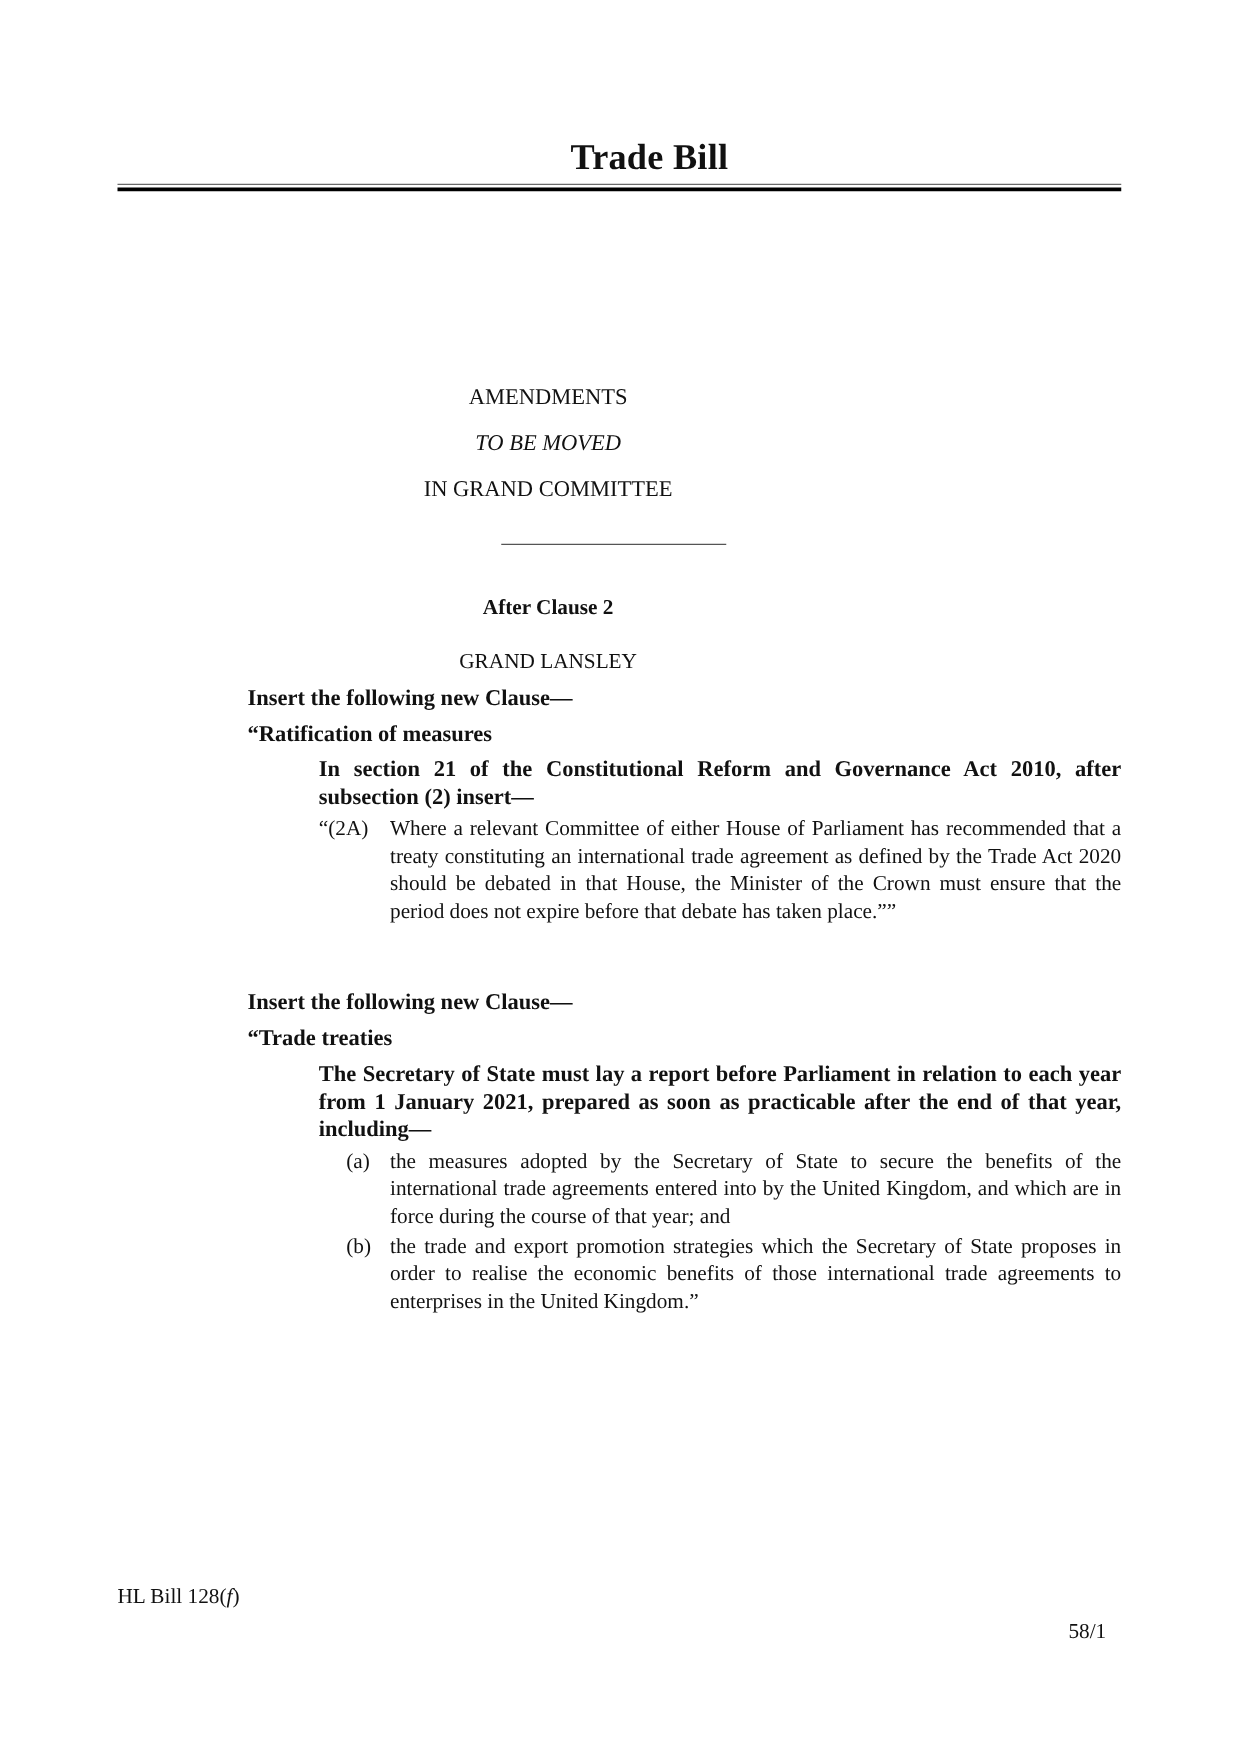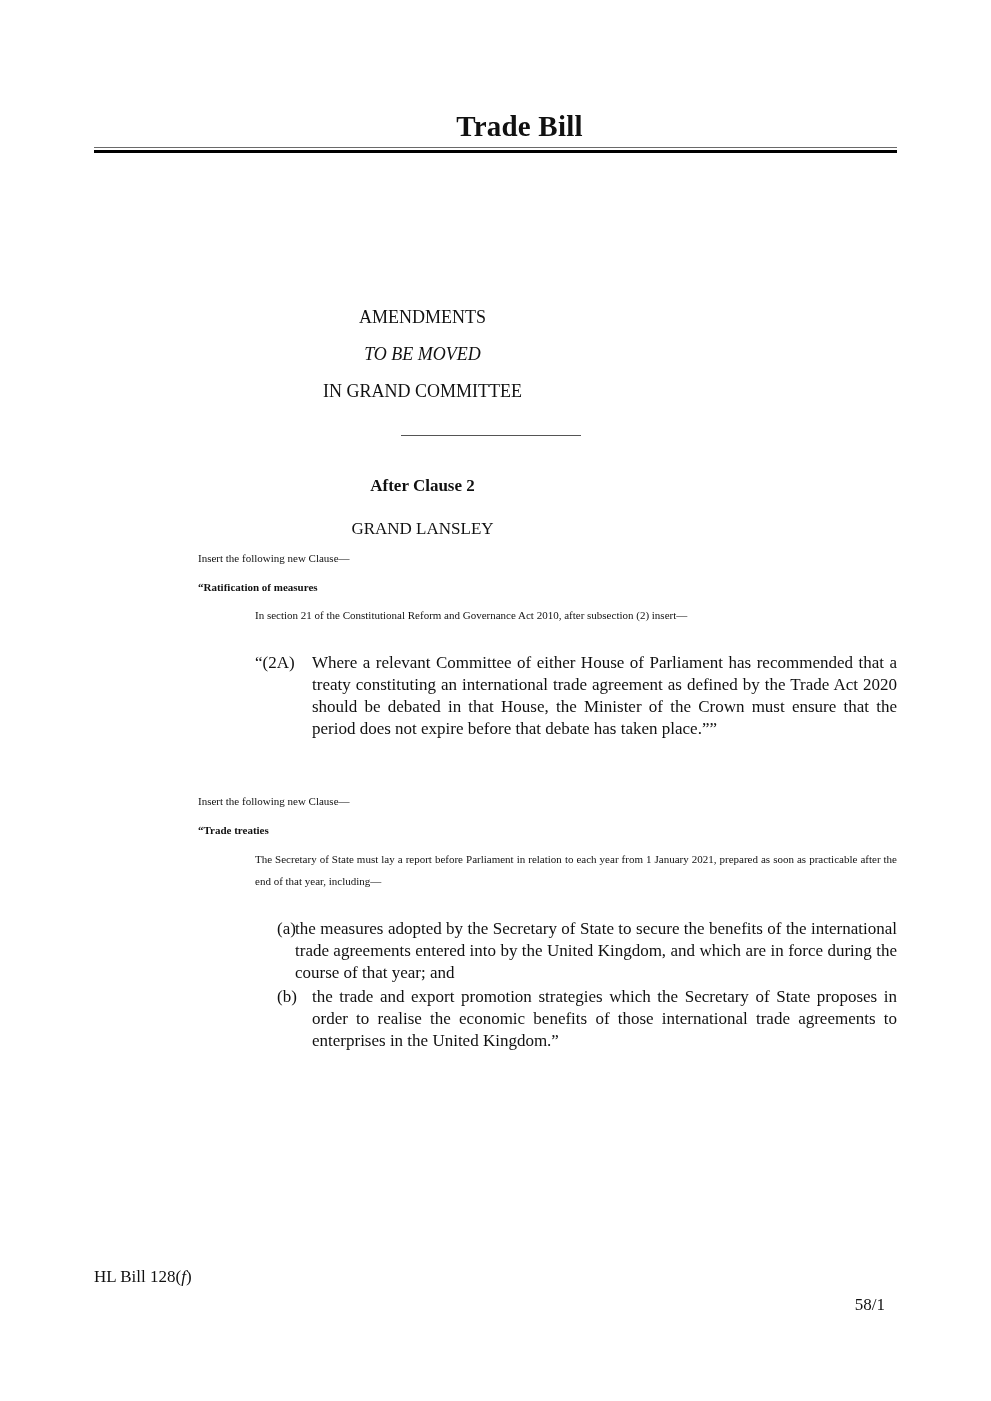--- a/index.html
+++ b/index.html
@@ -16,30 +16,30 @@
     }
     .rule-thin {
       position: absolute; left: 94px; width: 803px; top: 147px; height: 1px;
       background: #6a6a6a;
     }
     .rule-thick {
       position: absolute; left: 94px; width: 803px; top: 150px; height: 3px;
       background: #000000;
     }
     .center-line {
-      position: absolute; left: 0; width: 845px; text-align: center;
+      position: absolute; left: 16px; width: 845px; text-align: center;
       font-size: 18px; line-height: 22px;
     }
     .short-rule {
       position: absolute; left: 401px; width: 180px; top: 435px; height: 1px;
       background: #555555;
     }
     .bold { font-weight: bold; }
     .text {
-      position: absolute; font-size: 11px; line-height: 22px;
+      position: absolute; font-size: 18px; line-height: 22px; font-weight: bold;
     }
     .justify { text-align: justify; text-align-last: left; }
     .hang {
       position: absolute; font-size: 17px; line-height: 22px;
     }
     .hang .label { position: absolute; left: 0; top: 0; }
     .hang .body { text-align: justify; }
     .footer {
       position: absolute; top: 1266px; font-size: 17px; line-height: 22px;
     }
@@ -71,21 +71,21 @@
       <div class="body" style="margin-left:57px;">Where a relevant Committee of either House of Parliament has recommended that a treaty constituting an international trade agreement as defined by the Trade Act 2020 should be debated in that House, the Minister of the Crown must ensure that the period does not expire before that debate has taken place.””</div>
     </div>
   </div>
 
   <div>
     <div class="text" style="left:198px; top:790px;">Insert the following new Clause—</div>
     <div class="text bold" style="left:198px; top:819px;">“Trade treaties</div>
     <div class="text justify" style="left:255px; top:848px; width:642px;">The Secretary of State must lay a report before Parliament in relation to each year from 1 January 2021, prepared as soon as practicable after the end of that year, including—</div>
     <div class="hang" style="left:277px; top:918px; width:620px;">
       <span class="label">(a)</span>
-      <div class="body" style="margin-left:18px;">the measures adopted by the Secretary of State to secure the benefits of the international trade agreements entered into by the United Kingdom, and which are in force during the course of that year; and</div>
+      <div class="body" style="margin-left:35px;">the measures adopted by the Secretary of State to secure the benefits of the international trade agreements entered into by the United Kingdom, and which are in force during the course of that year; and</div>
     </div>
     <div class="hang" style="left:277px; top:986px; width:620px;">
       <span class="label">(b)</span>
       <div class="body" style="margin-left:35px;">the trade and export promotion strategies which the Secretary of State proposes in order to realise the economic benefits of those international trade agreements to enterprises in the United Kingdom.”</div>
     </div>
   </div>
 
   <div class="footer" style="left:94px;">
     <span>HL Bill 128(</span><i>f</i><span>)</span>
   </div>

